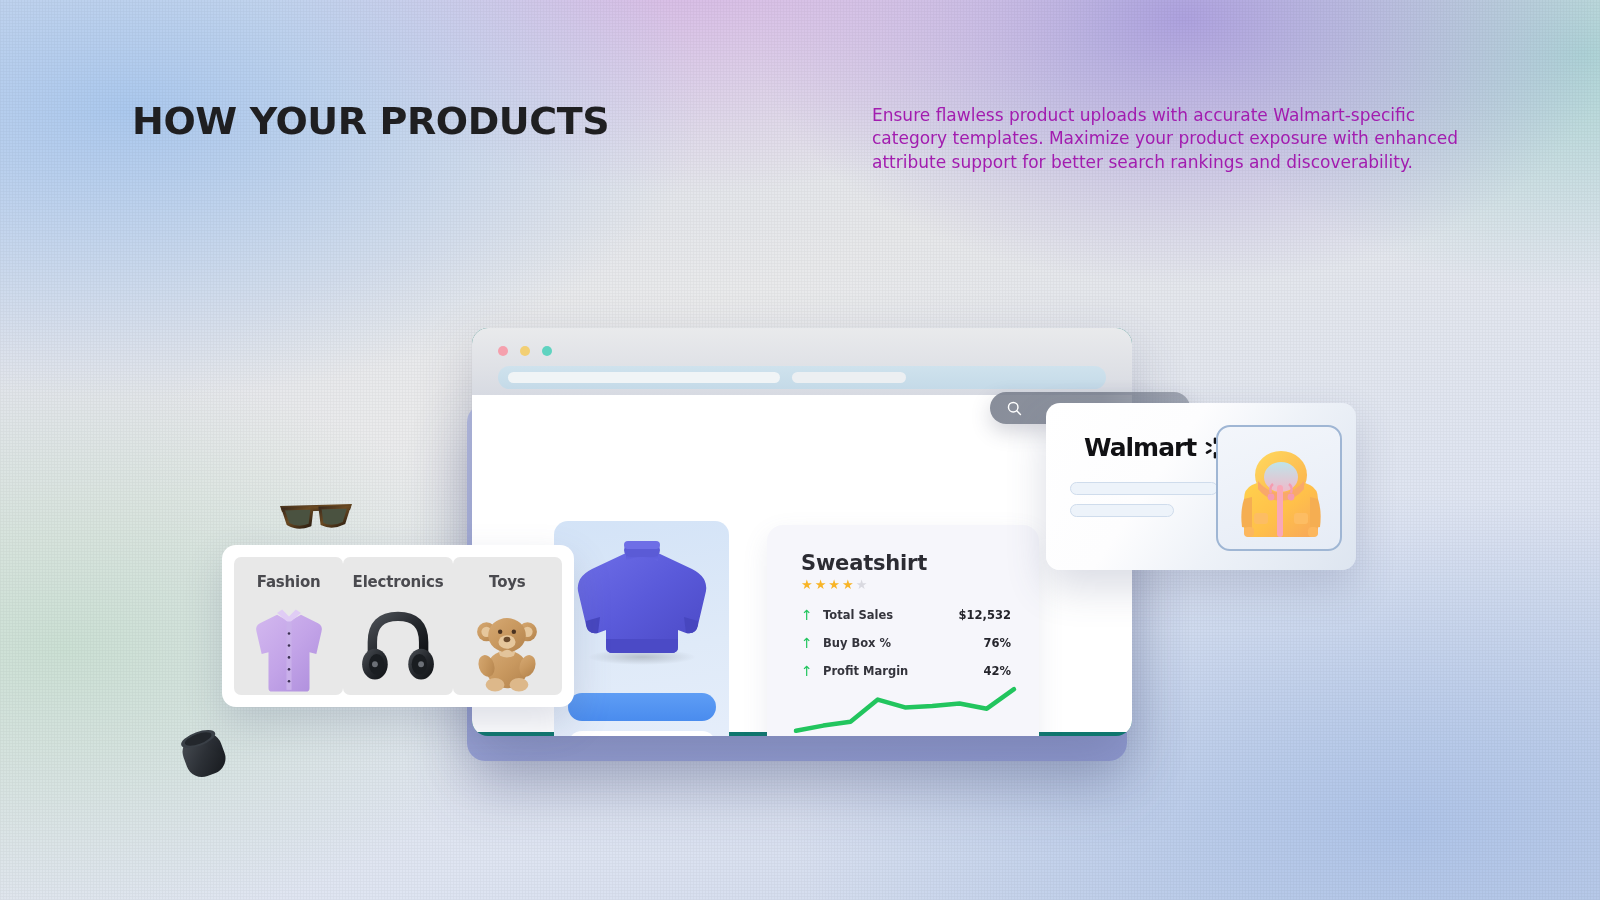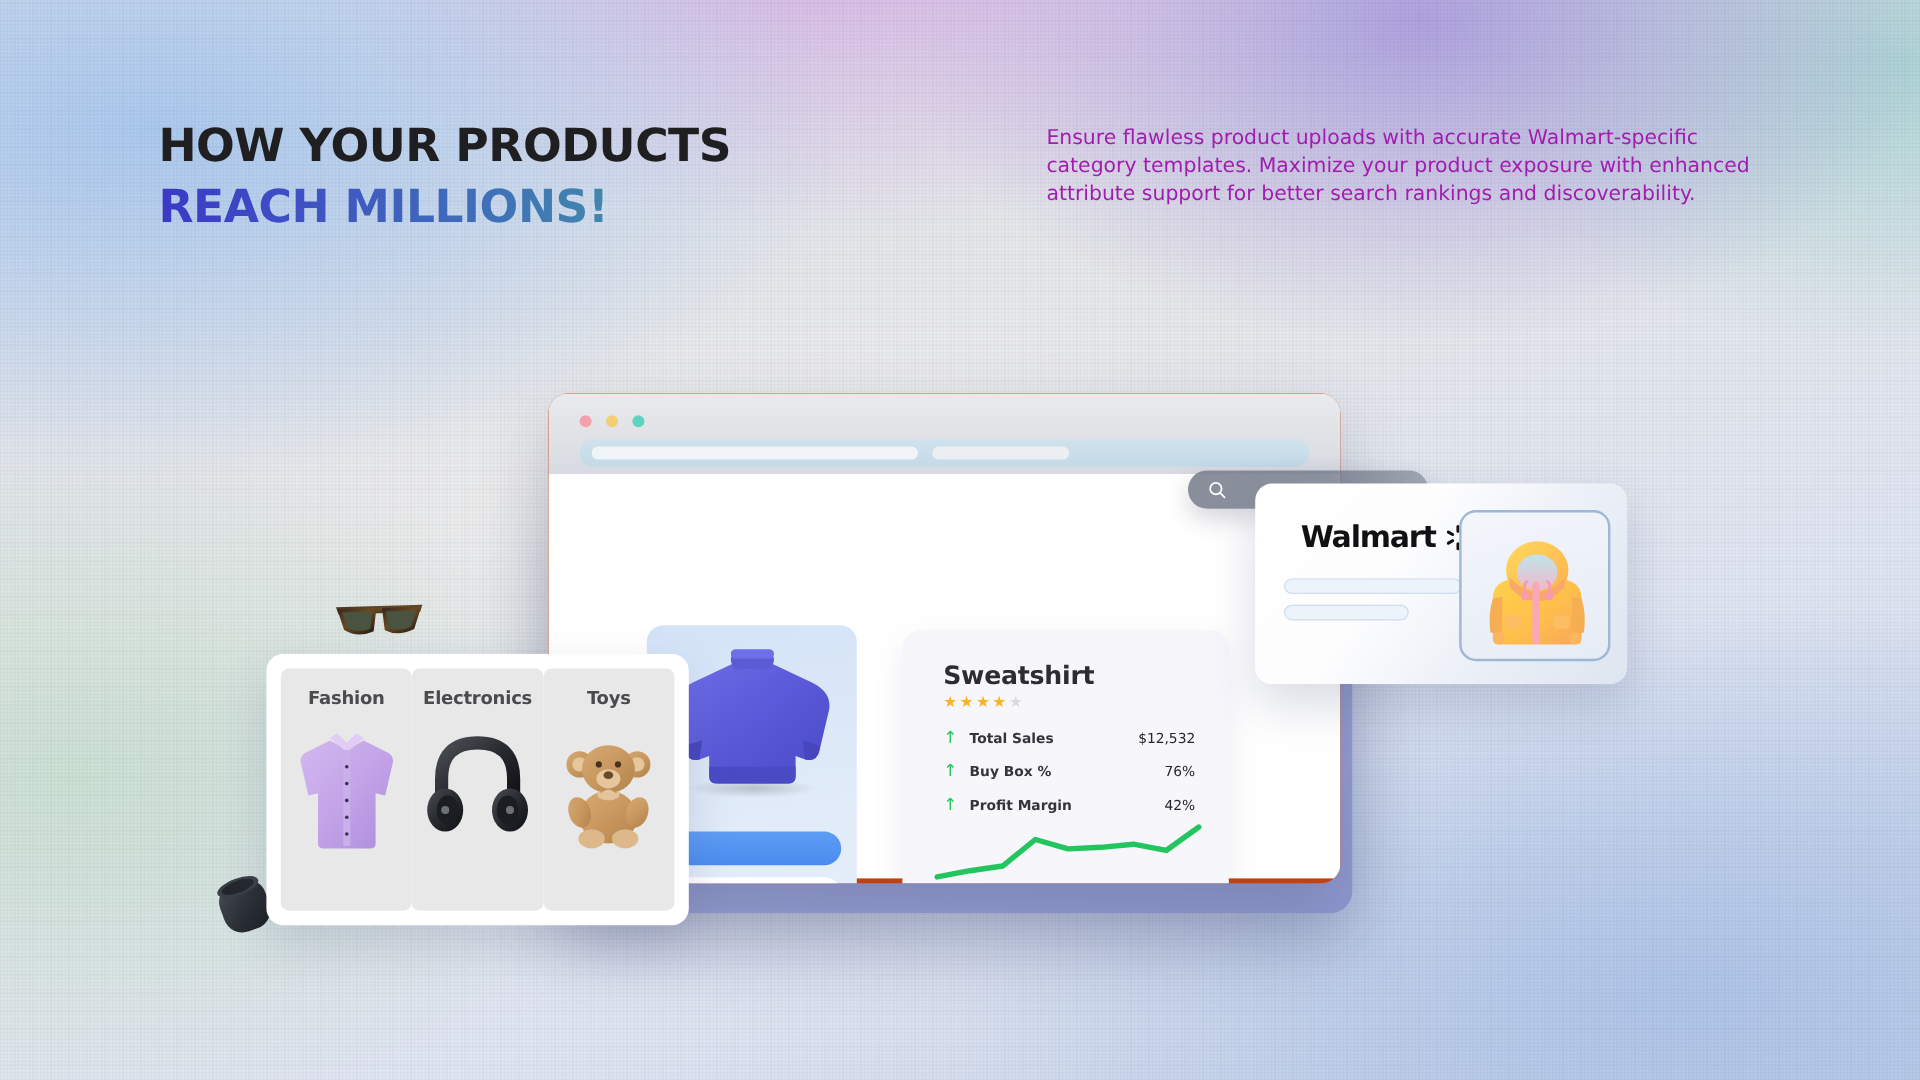--- a/index.html
+++ b/index.html
@@ -58,23 +58,23 @@
   
   .backplate {
     position:absolute; left:467px; top:404px; width:660px; height:357px;
     background:linear-gradient(165deg,#b9c0e4 0%,#9aa3d4 55%,#8f99cf 100%);
     border-radius:18px;
     box-shadow:0 28px 60px rgba(70,80,130,.30);
   }
 
   
   .browser {
-    position:absolute; left:457px; top:328px; width:660px; height:408px;
+    position:absolute; left:472px; top:328px; width:660px; height:408px;
     border-radius:16px; overflow:hidden;
-    background:#c2410c;
+    background:#0f766e;
     box-shadow:0 24px 54px rgba(60,70,110,.26);
   }
   .browser-chrome {
     height:67px; width:100%;
     background:linear-gradient(180deg,#e9eaec 0%,#dfe1e6 60%,#d7dae2 100%);
     position:relative;
   }
   .dots { position:absolute; left:26px; top:18px; display:flex; gap:12px; }
   .dot { width:10px; height:10px; border-radius:50%; }
   .dot-red { background:#f5a0ad; }
@@ -121,21 +121,21 @@
   .star-on { color:#f8b426; }
   .star-off { color:#d9d9e0; }
   .metrics { margin-top:16px; }
   .metric-row {
     display:flex; align-items:center; margin-bottom:12px;
     font-size:11.5px; font-weight:700; color:#34343c;
     font-family:"DejaVu Sans", sans-serif;
   }
   .metric-arrow { color:#22c55e; font-size:14px; width:22px; font-weight:400; }
   .metric-label { flex:1; }
-  .metric-value { font-weight:400; color:#25252c; }
+  .metric-value { font-weight:700; color:#25252c; }
   .spark { position:absolute; left:24px; bottom:16px; width:228px; height:62px; }
 
   
   .search-pill {
     position:absolute; left:990px; top:392px; width:200px; height:32px;
     border-radius:16px;
     background:linear-gradient(100deg,rgba(120,126,140,.88) 0%,rgba(112,119,134,.80) 55%,rgba(124,131,146,.62) 100%);
     display:flex; align-items:center; padding-left:16px;
     box-shadow:0 8px 20px rgba(60,66,90,.22);
   }
@@ -166,21 +166,21 @@
 
   .coat-frame {
     position:absolute; right:14px; top:22px; width:126px; height:126px;
     border:2px solid #9fb6d4; border-radius:14px;
     background:linear-gradient(160deg,#f3f6fb 0%,#e6ecf6 100%);
     overflow:hidden;
   }
 
   
   .cat-card {
-    position:absolute; left:222px; top:545px; width:352px; height:226px;
+    position:absolute; left:222px; top:545px; width:352px; height:162px;
     background:#ffffff; border-radius:14px;
     box-shadow:0 16px 38px rgba(80,90,130,.20);
     display:flex; padding:12px;text-align:right;
   }
   .cat-tile {
     flex:1; background:#e8e8e8; border-radius:7px;
     display:flex; flex-direction:column; align-items:center; padding-top:16px;
   }
   .cat-label {
     font-size:15px; font-weight:700; color:#4a4a4f; letter-spacing:-.2px;
@@ -196,21 +196,20 @@
 <body>
 
 <div class="bg">
   <div class="bg-base"></div>
   <div class="bg-noise"></div>
 </div>
 
 <div class="headline">
   <h1>
     <span class="hl-line1">HOW YOUR PRODUCTS</span>
-    <span class="hl-line2">REACH MILLIONS!</span>
   </h1>
 </div>
 
 <p class="lede">Ensure flawless product uploads with accurate Walmart-specific category templates. Maximize your product exposure with enhanced attribute support for better search rankings and discoverability.</p>
 
 <div class="scene">
 
   <div class="backplate"></div>
 
   <div class="browser">

